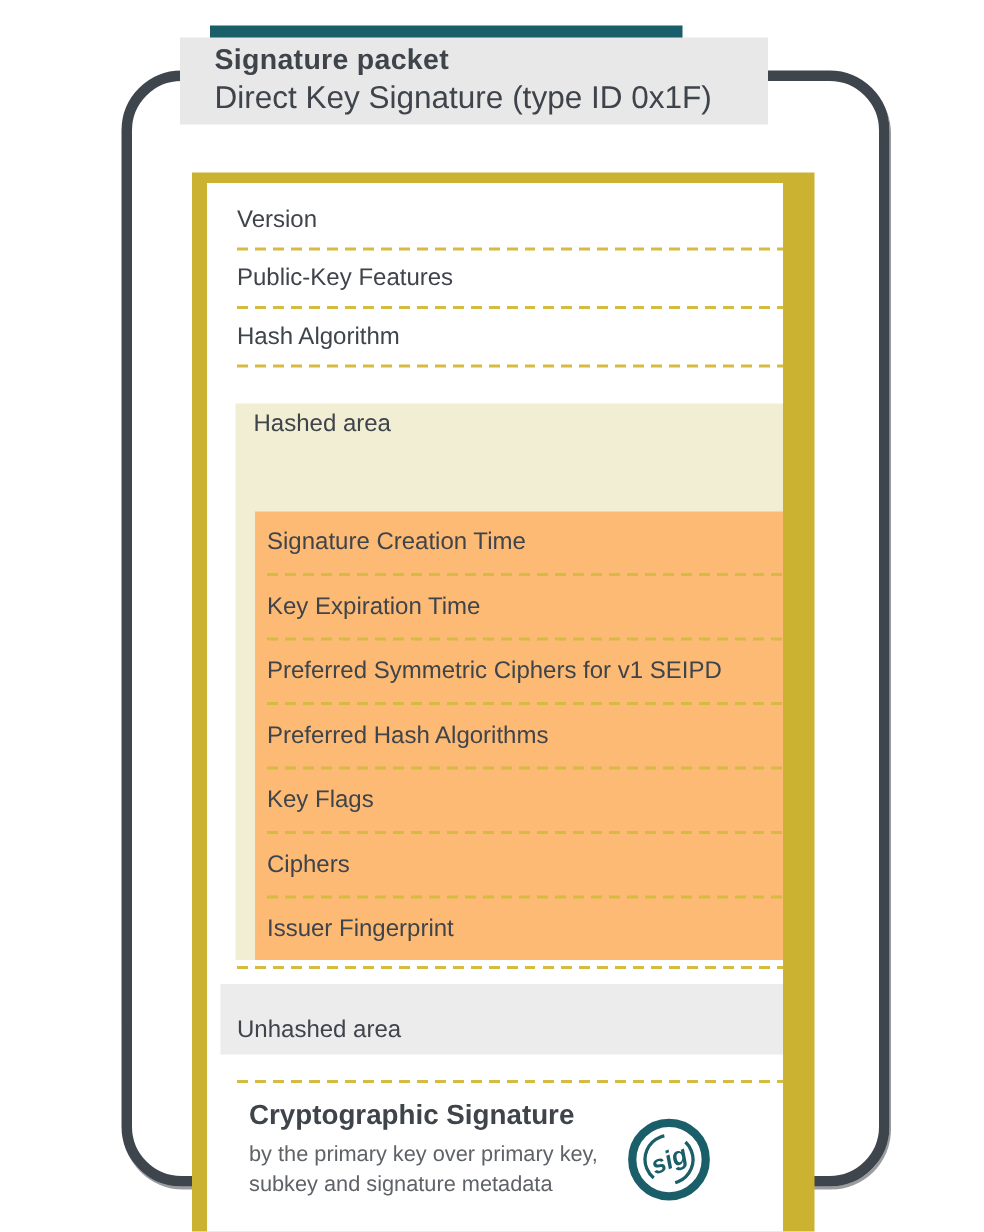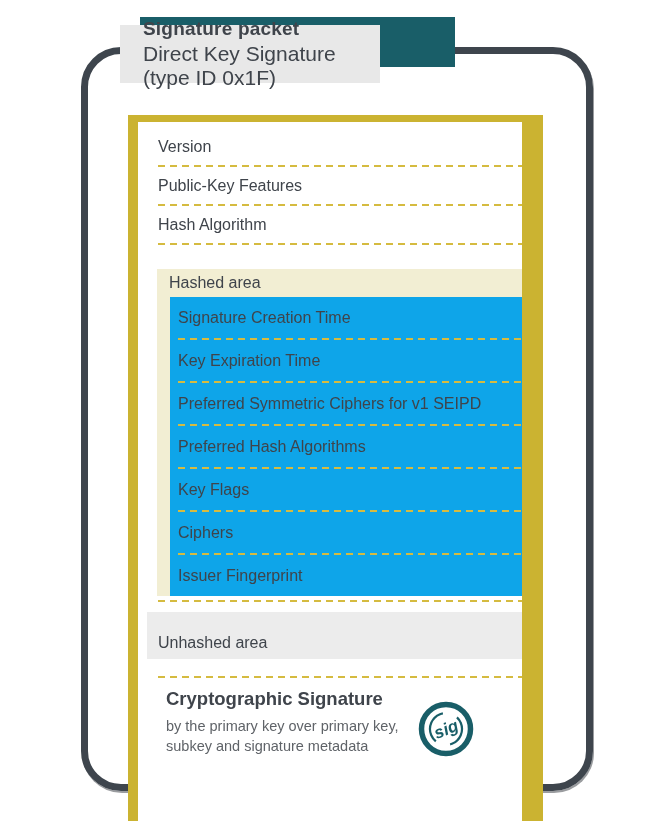--- a/index.html
+++ b/index.html
@@ -22,21 +22,21 @@
   .frame{
     position:absolute;left:81px;top:47px;width:512px;height:744px;
     border:7px solid var(--frame);border-radius:40px;box-sizing:border-box;
     box-shadow:1px 2px 0 rgba(30,36,42,.45);
   }
   .header-teal{
     position:absolute;left:140px;top:17px;width:315px;height:50px;
     background:var(--teal);
   }
   .header-box{
-    position:absolute;left:120px;top:25px;width:260px;height:58px;
+    position:absolute;left:120px;top:25px;width:392px;height:58px;
     background:var(--header-bg);box-sizing:border-box;
     display:flex;flex-direction:column;justify-content:center;
     padding-left:23px;gap:2px;
   }
   .header-title{font-size:19px;font-weight:700;letter-spacing:.2px;}
   .header-subtitle{font-size:21px;}
   .card{
     position:absolute;left:128px;top:115px;width:415px;height:741px;
     background:var(--yellow);box-sizing:border-box;
     padding:7px 21px 22px 10px;
@@ -45,21 +45,21 @@
     background:#ffffff;width:100%;height:100%;box-sizing:border-box;
     padding-top:6px;
   }
   .field-label{font-size:16px;line-height:18px;padding:10px 0 9px 20px;}
   .dash{
     height:2px;margin-left:20px;
     background:repeating-linear-gradient(90deg,var(--dash) 0 7px,transparent 7px 12px);
   }
   .hashed{background:var(--pale-yellow);margin:14px 0 0 19px;}
   .hashed-label{font-size:16px;line-height:18px;padding:5px 0 5px 12px;margin-top:24px;}
-  .hashed-inner{background:#0ea5e9;margin-left:13px;}
+  .hashed-inner{background:#fdba74;margin-left:13px;margin-top:44px;}
   .sub-label{font-size:16px;line-height:18px;padding:12px 0 11px 8px;}
   .hashed-inner .dash{margin-left:8px;}
   .dash.after-hashed{margin-top:4px;}
   .unhashed{
     background:var(--unhashed-bg);margin:10px 0 0 9px;
     font-size:16px;line-height:18px;padding:22px 0 7px 11px;
   }
   .dash.after-unhashed{margin-top:17px;}
   .sig-section{position:relative;margin-top:9px;padding-left:28px;}
   .sig-title{font-size:18.5px;font-weight:600;line-height:24px;}

